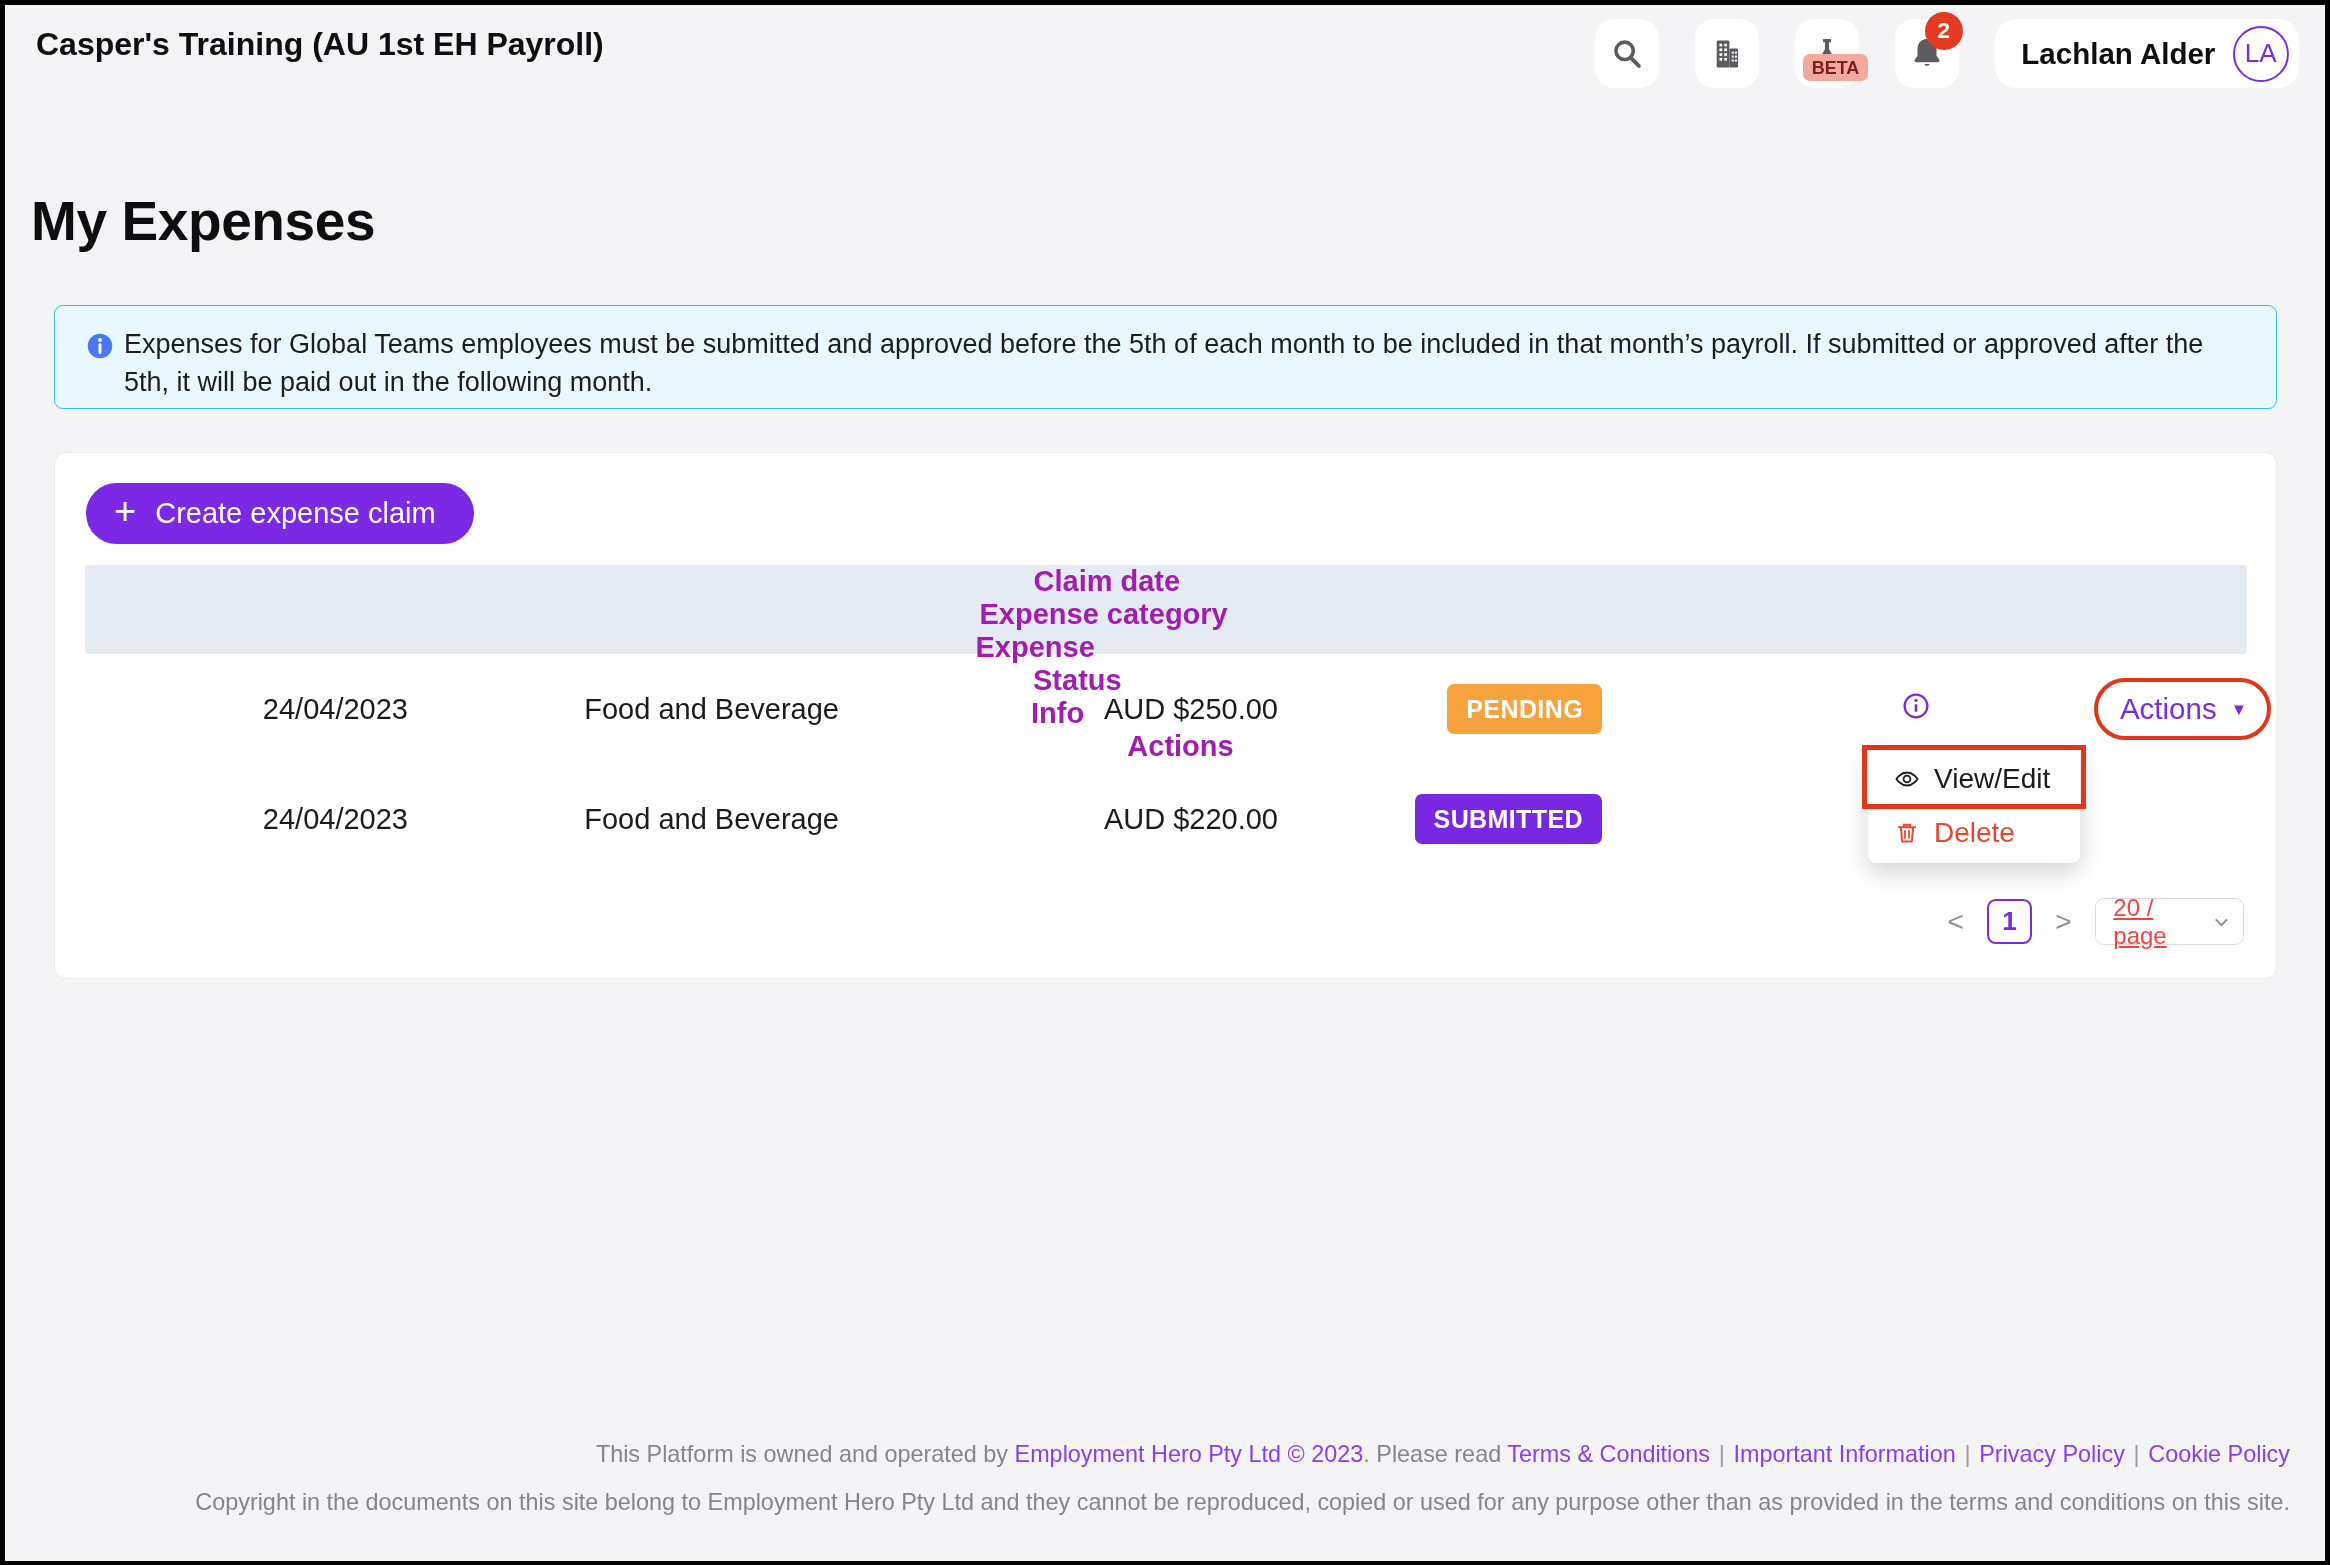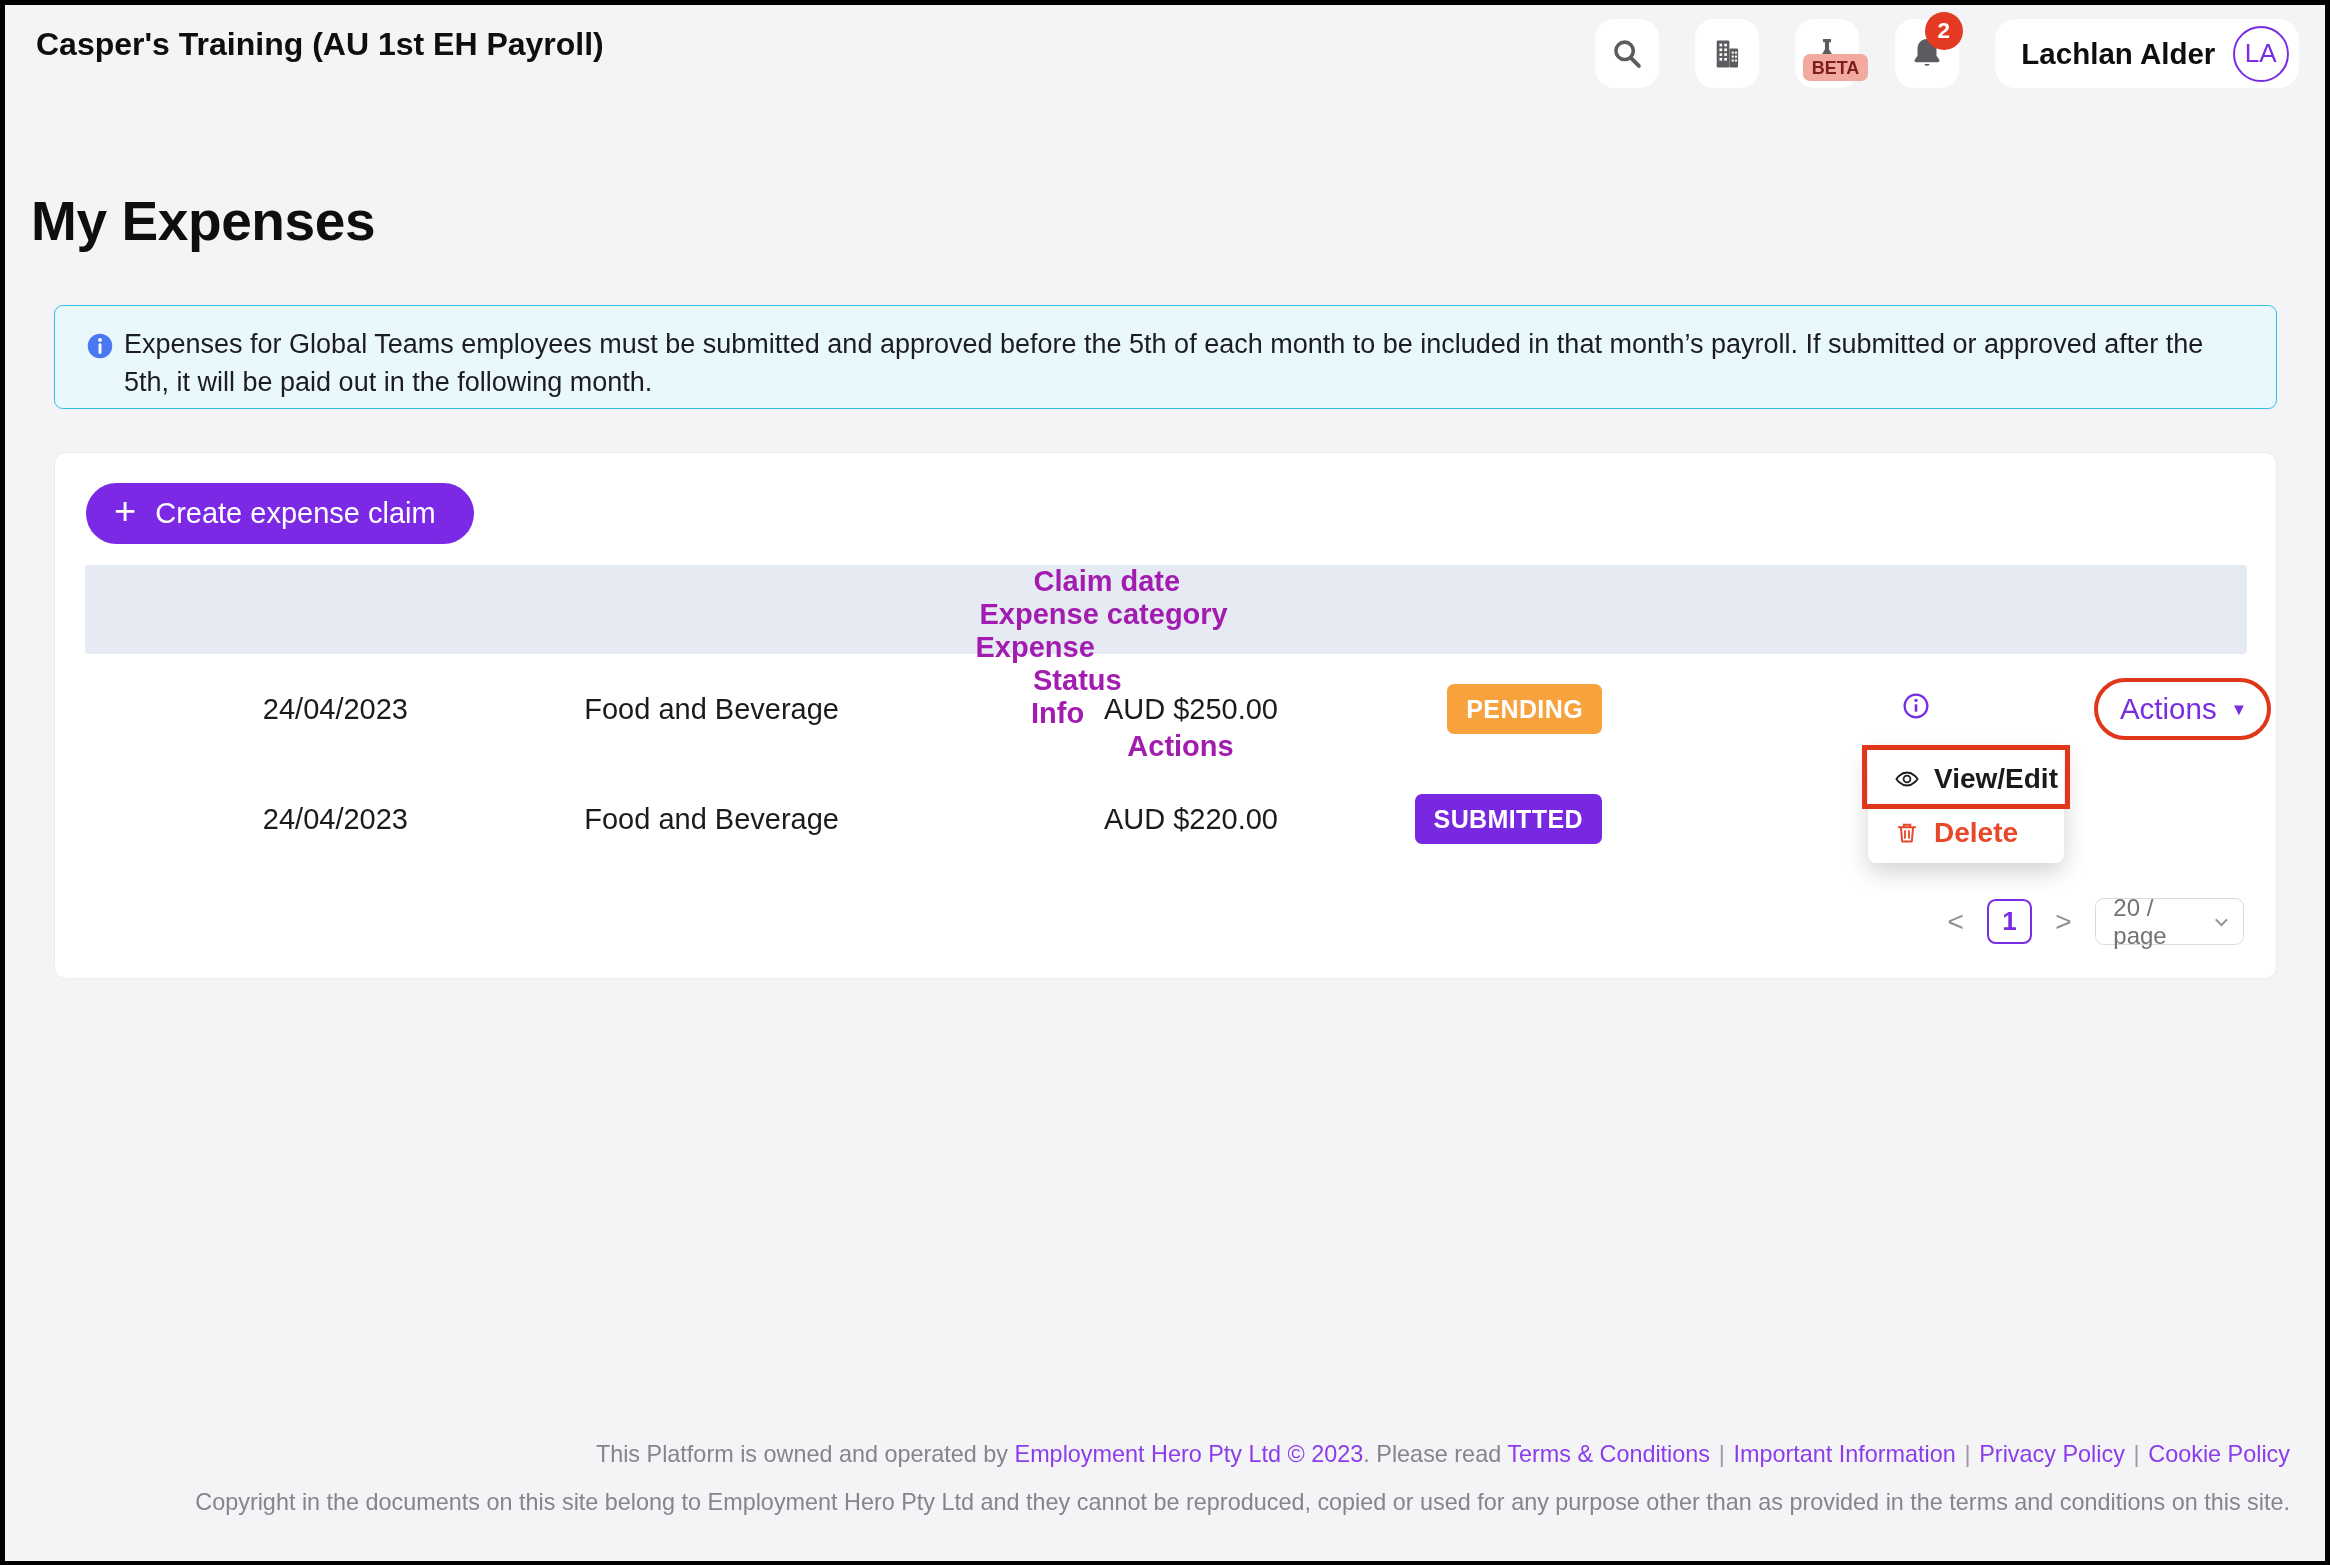--- a/index.html
+++ b/index.html
@@ -53,36 +53,36 @@
   .status-badge{display:inline-block;padding:10.4px 19px;border-radius:7px;color:#fff;
     font-size:25px;font-weight:700;letter-spacing:0.4px;}
   .info-btn{display:inline-flex;cursor:pointer;background:none;border:none;padding:0;}
 
   .actions-trigger{position:relative;display:inline-flex;align-items:center;gap:14px;
     color:#7A2CE3;font-size:29.5px;cursor:pointer;}
   .caret{font-size:16.5px;line-height:1;}
   .annot-oval{position:absolute;left:-26px;right:-24px;top:-14px;bottom:-14px;
     border:4.3px solid #E0371B;border-radius:38px;pointer-events:none;}
 
-  .menu{position:absolute;left:1813px;top:295px;width:196px;background:#fff;border-radius:8.7px;
-    box-shadow:0 8.7px 24px rgba(0,0,0,0.18);z-index:5;padding:3.5px 0;font-weight:bold;}
+  .menu{position:absolute;left:1813px;top:295px;width:212px;background:#fff;border-radius:8.7px;
+    box-shadow:0 8.7px 24px rgba(0,0,0,0.18);z-index:5;padding:3.5px 0;}
   .menu-item{height:54px;display:flex;align-items:center;gap:14px;padding-left:26px;
     font-size:28px;color:#1b1b1e;position:relative;cursor:pointer;}
   .menu-item.delete{color:#E8472A;}
   .annot-rect{position:absolute;left:-6px;right:-6px;top:-7px;bottom:-3.5px;
     border:5.2px solid #E0371B;pointer-events:none;}
 
   .pagination{position:absolute;right:32px;top:444px;display:flex;align-items:center;gap:17.3px;height:49px;}
   .pg-arrow{color:#8E8E93;font-size:28px;background:none;border:none;cursor:pointer;font-family:inherit;}
   .pg-current{width:45px;height:45px;box-sizing:border-box;border:2.6px solid #7A2CE3;border-radius:8.7px;
     color:#7A2CE3;font-size:26px;font-weight:700;display:flex;align-items:center;justify-content:center;
     background:#fff;cursor:pointer;}
   .page-size{width:149px;height:47px;box-sizing:border-box;background:#fff;border:1.7px solid #DBDBDE;
     border-radius:8.7px;display:flex;align-items:center;justify-content:center;
-    padding:0 12px 0 17.3px;font-size:24px;color:#737373;cursor:pointer;}
+    padding:0 12px 0 17.3px;font-size:24px;color:#ef4444;cursor:pointer;text-decoration:underline;}
 
   .footer-line{position:absolute;left:24px;right:35px;text-align:right;font-size:23.4px;color:#85858a;}
   .f1{top:1436px;}
   .f2{top:1484px;}
   .flink{color:#8B3DEB;cursor:pointer;}
   .sep{color:#9a9aa0;margin:0 8.7px;}
 </style>
 </head>
 <body>
 

